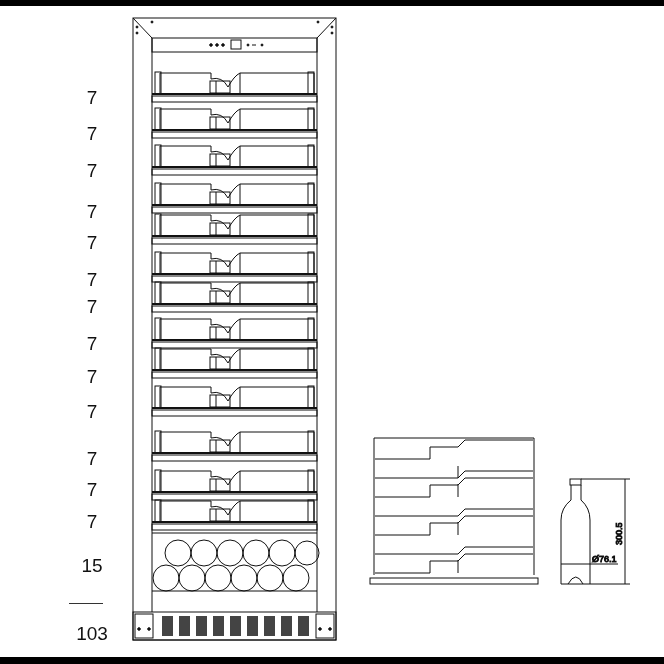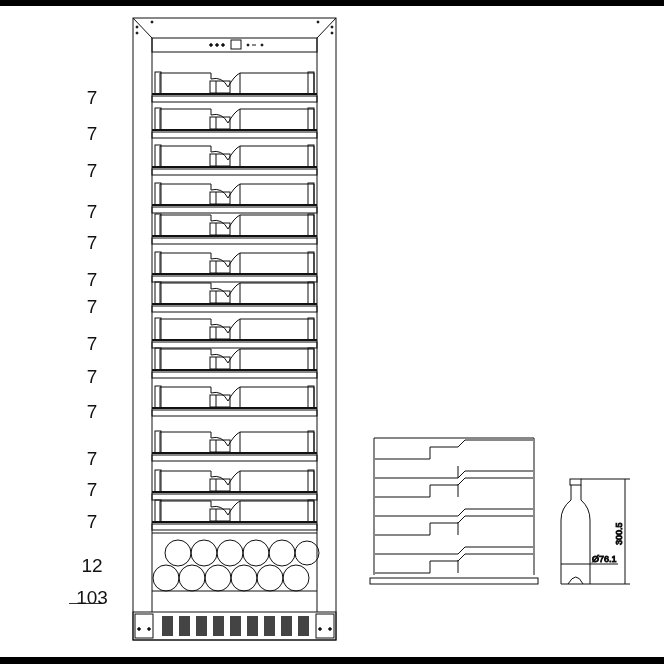--- a/index.html
+++ b/index.html
@@ -21,23 +21,23 @@
 <div class="lbl" style="top:202px">7</div>
 <div class="lbl" style="top:233px">7</div>
 <div class="lbl" style="top:270px">7</div>
 <div class="lbl" style="top:297px">7</div>
 <div class="lbl" style="top:334px">7</div>
 <div class="lbl" style="top:367px">7</div>
 <div class="lbl" style="top:402px">7</div>
 <div class="lbl" style="top:449px">7</div>
 <div class="lbl" style="top:480px">7</div>
 <div class="lbl" style="top:512px">7</div>
-<div class="lbl" style="top:556px">12</div>
+<div class="lbl" style="top:556px">15</div>
 <div style="position:absolute;left:69px;top:603px;width:34px;height:1px;background:#333;"></div>
-<div class="lbl" style="top:588px">103</div>
+<div class="lbl" style="top:624px">103</div>
 
 <svg width="664" height="664" stroke="#111" fill="none" stroke-width="1">
 
   <g>
     <rect x="133" y="18" width="203" height="622"></rect>
     <line x1="133" y1="18" x2="152" y2="38"></line>
     <line x1="336" y1="18" x2="317" y2="38"></line>
     <line x1="152" y1="38" x2="152" y2="612"></line>
     <line x1="317" y1="38" x2="317" y2="612"></line>
     <circle cx="152" cy="22" r="1" fill="#111"></circle>

